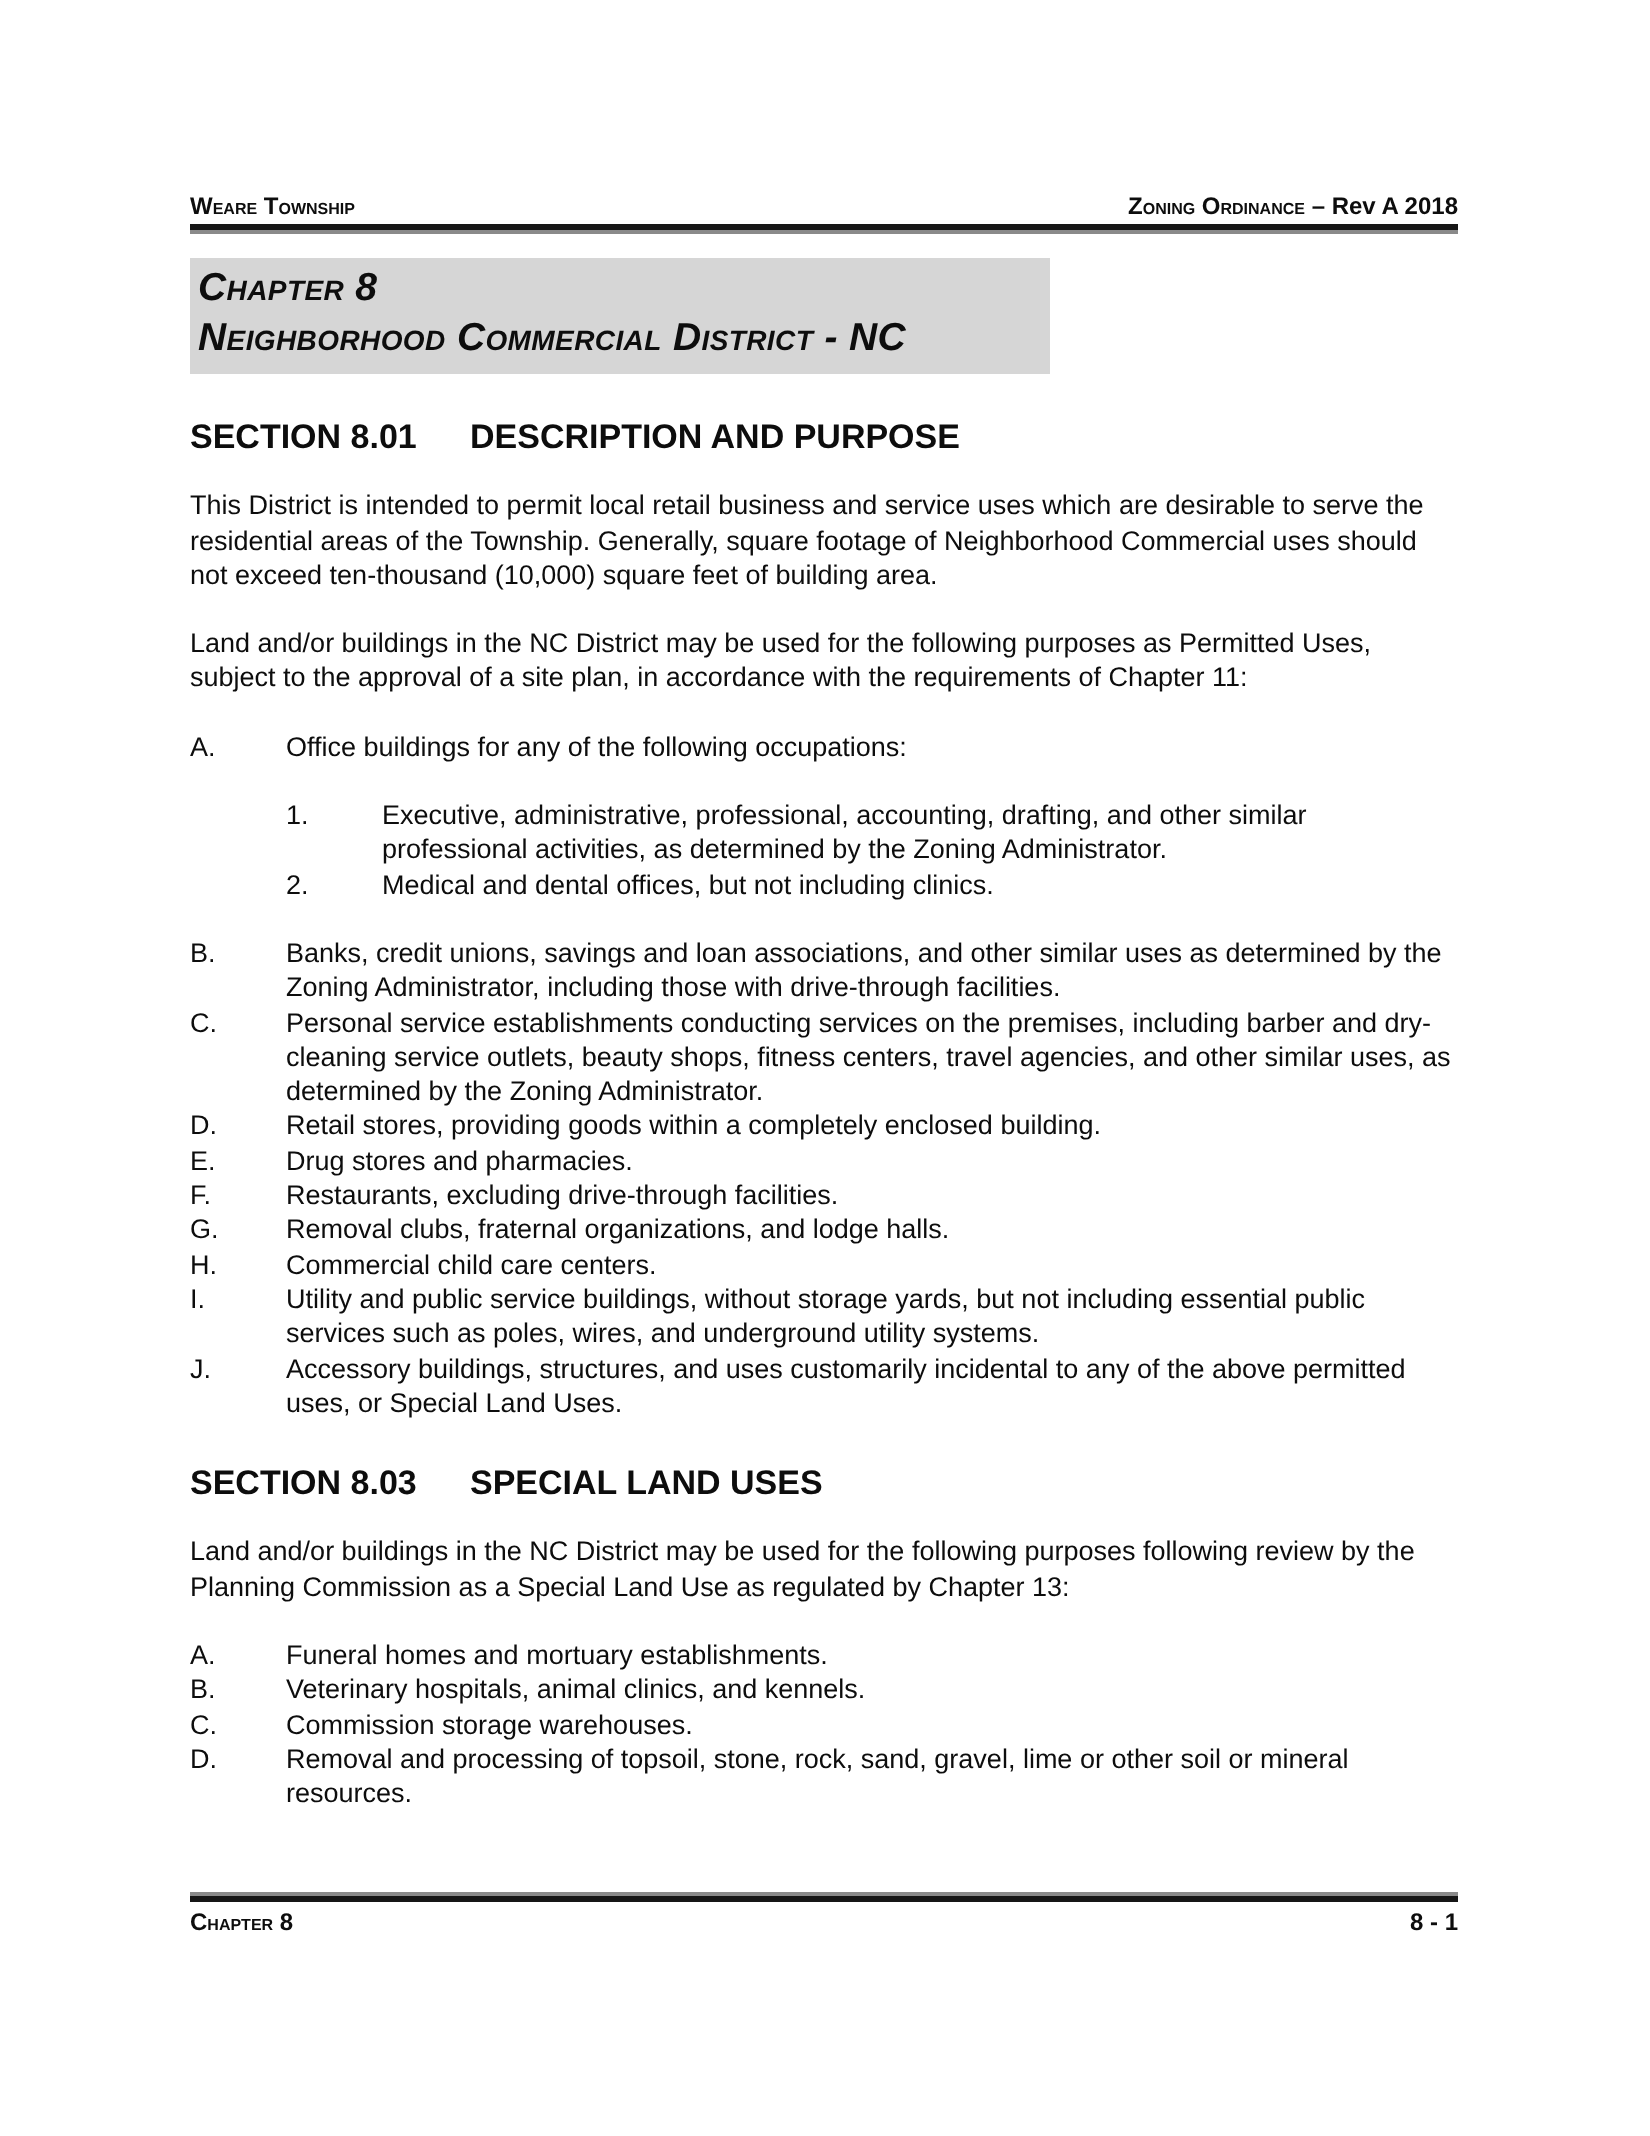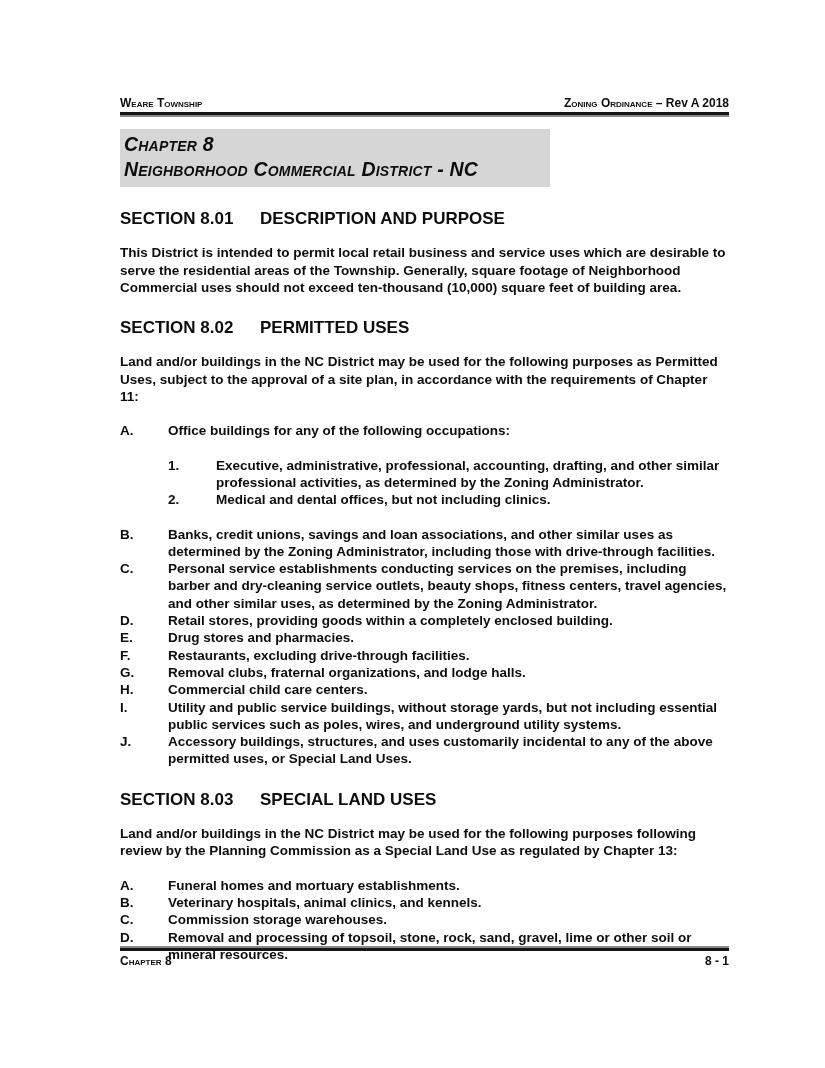--- a/index.html
+++ b/index.html
@@ -2,21 +2,21 @@
 <html style="--banner_bg: #d6d6d6; --rule_black: #161616; --rule_gray: #8a8a8a; --text_black: #0d0d0d;"><head>
 <meta charset="utf-8">
 <style>
   html, body { margin: 0; padding: 0; background: #ffffff; }
   body {
     width: 825px; height: 1068px; position: relative; overflow: hidden;
     font-family: "Liberation Sans", sans-serif;
     color: var(--text_black, #0d0d0d);
     -webkit-font-smoothing: antialiased;
   }
-  .page { position: absolute; inset: 0; background: #ffffff; margin-left: 25px; }
+  .page { position: absolute; inset: 0; background: #ffffff; }
   .content { position: absolute; left: 95px; right: 96px; top: 97px; }
 
   
   .hdr-row { display: flex; justify-content: space-between; align-items: baseline;
     font-size: 12px; line-height: 13px; font-weight: bold; }
   .sc { font-variant: small-caps; }
   .rule-thickthin { margin-top: 2px; }
   .rule-thickthin .b1 { height: 3px; background: var(--rule_black, #161616); }
   .rule-thickthin .b2 { height: 2px; background: var(--rule_gray, #8a8a8a); }
   .rule-thinthick .b2 { height: 2px; background: var(--rule_gray, #8a8a8a); }
@@ -25,21 +25,21 @@
   
   .banner {
     margin-top: 12px; width: 430px; box-sizing: border-box;
     background: var(--banner_bg, #d6d6d6);
     padding: 3px 6px 5px 4px;
     font-style: italic; font-weight: bold; font-size: 19.5px; line-height: 25px;
     font-variant: small-caps; letter-spacing: 0.2px;
   }
 
   
-  .blk { margin-top: 17px; font-weight: bold; }
+  .blk { margin-top: 17px; }
   .sec-heading { margin-top: 23px; font-weight: bold; font-size: 17px; line-height: 17.3px; }
   .sec-heading .sec-label { display: inline-block; width: 140px; }
   .para { font-size: 13.5px; line-height: 17.3px; }
 
   .list { font-size: 13.5px; line-height: 17.3px; }
   .li { display: flex; }
   .li .marker { flex: 0 0 48px; }
   .li .li-text { flex: 1; }
   .sublist { margin: 17px 0 17px 48px; }
 
@@ -69,23 +69,20 @@
     <div class="banner">
       <div>Chapter 8</div>
       <div>Neighborhood Commercial District - NC</div>
     </div>
 
     <div class="sec-heading">
       <span class="sec-label">SECTION 8.01</span><span>DESCRIPTION AND PURPOSE</span>
     </div>
     <div class="para blk">This District is intended to permit local retail business and service uses which are desirable to serve the residential areas of the Township.  Generally, square footage of Neighborhood Commercial uses should not exceed ten-thousand (10,000) square feet of building area.</div>
 
-    <div class="sec-heading blk">
-      <span class="sec-label">SECTION 8.02</span><span>PERMITTED USES</span>
-    </div>
     <div class="para blk">Land and/or buildings in the NC District may be used for the following purposes as Permitted Uses, subject to the approval of a site plan, in accordance with the requirements of Chapter 11:</div>
 
     <div class="list blk">
       <div class="li">
         <span class="marker">A.</span>
         <div class="li-text">Office buildings for any of the following occupations:</div>
       </div>
       <div class="sublist">
         <div class="li">
           <span class="marker">1.</span>

